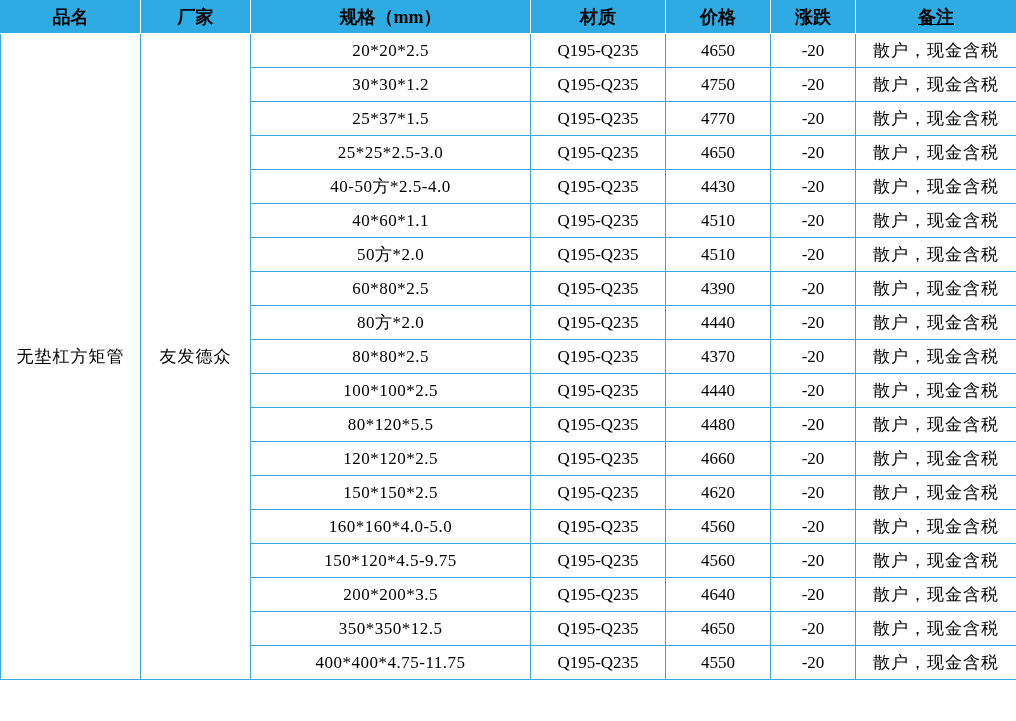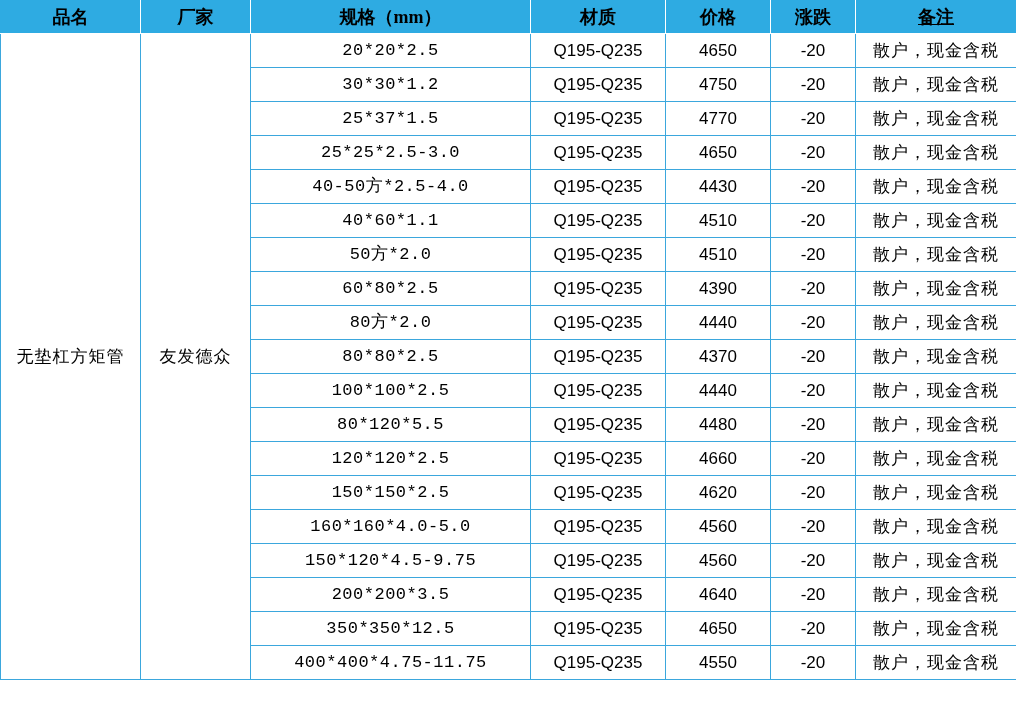--- a/index.html
+++ b/index.html
@@ -47,27 +47,27 @@
     border-right: 1px solid #2eabe2;
     text-decoration: underline;
   }
   td.product-name,
   td.factory-name {
     font-size: 18px;
     letter-spacing: 1px;
     margin-left: 47px;
   }
   td.spec-cell {
-    font-family: Liberation Mono, monospace;
+    font-family: Liberation Serif, serif;
     letter-spacing: 0.5px;
   }
   td.material-cell,
   td.price-cell,
   td.change-cell {
-    font-family: Liberation Sans, sans-serif;
+    font-family: Liberation Serif, serif;
   }
   td.remark-cell {
     font-size: 17px;
     letter-spacing: 1px;
   }
   
   col.c-name    { width: 140px; }
   col.c-factory { width: 110px; }
   col.c-spec    { width: 280px; }
   col.c-material{ width: 135px; }

